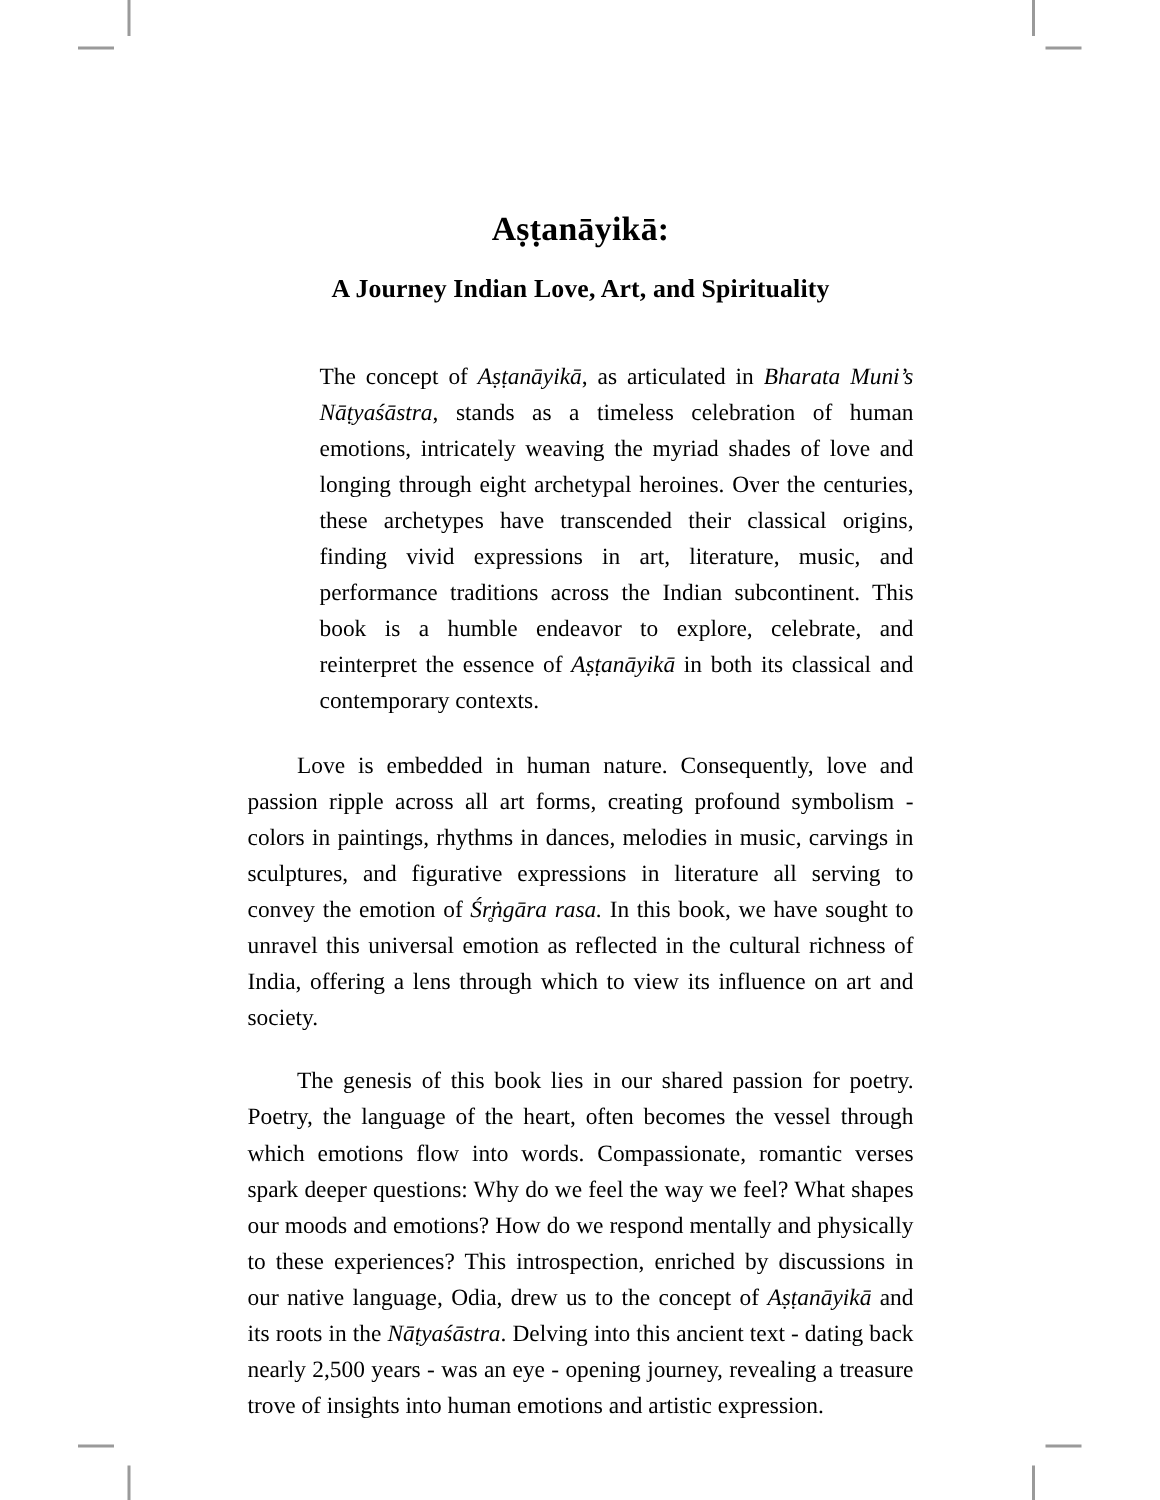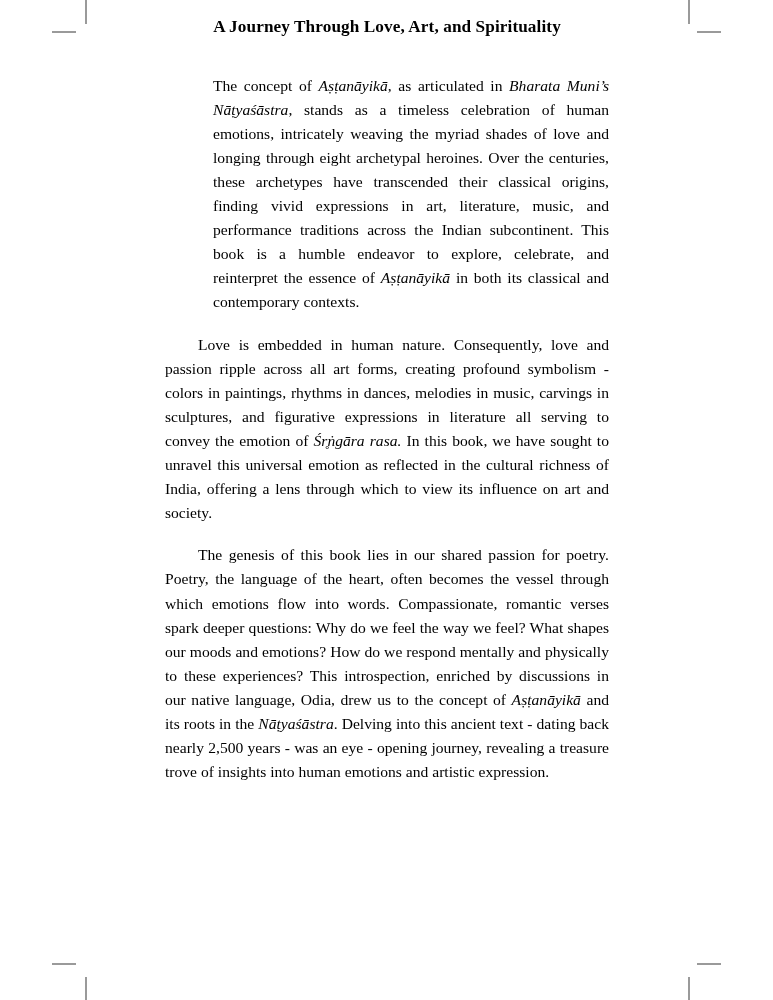--- a/index.html
+++ b/index.html
@@ -89,22 +89,23 @@
 <div class="crop-mark crop-h crop-tl-h"></div>
 <div class="crop-mark crop-v crop-tr-v"></div>
 <div class="crop-mark crop-h crop-tr-h"></div>
 <div class="crop-mark crop-v crop-bl-v"></div>
 <div class="crop-mark crop-h crop-bl-h"></div>
 <div class="crop-mark crop-v crop-br-v"></div>
 <div class="crop-mark crop-h crop-br-h"></div>
 
 <div class="page-body">
 
+  <h1 class="doc-title">Aṣṭanāyikā:</h1>
 
-  <h2 class="doc-subtitle">A Journey Through Love, Art, and Spirituality</h2>
+  <h2 class="doc-subtitle">A Journey Indian Love, Art, and Spirituality</h2>
 
   <div class="body-text">
       <p class="para noindent"><span>The concept of </span><i>Aṣṭanāyikā</i><span>, as articulated in </span><i>Bharata Muni’s Nāṭyaśāstra</i><span>, stands as a timeless celebration of human emotions, intricately weaving the myriad shades of love and longing through eight archetypal heroines. Over the centuries, these archetypes have transcended their classical origins, finding vivid expressions in art, literature, music, and performance traditions across the Indian subcontinent. This book is a humble endeavor to explore, celebrate, and reinterpret the essence of </span><i>Aṣṭanāyikā</i><span> in both its classical and contemporary contexts.</span></p>
       <p class="para indent"><span>Love is embedded in human nature. Consequently, love and passion ripple across all art forms, creating profound symbolism - colors in paintings, rhythms in dances, melodies in music, carvings in sculptures, and figurative expressions in literature all serving to convey the emotion of </span><i>Śr̥ṅgāra rasa.</i><span> In this book, we have sought to unravel this universal emotion as reflected in the cultural richness of India, offering a lens through which to view its influence on art and society.</span></p>
       <p class="para indent"><span>The genesis of this book lies in our shared passion for poetry. Poetry, the language of the heart, often becomes the vessel through which emotions flow into words. Compassionate, romantic verses spark deeper questions: Why do we feel the way we feel? What shapes our moods and emotions? How do we respond mentally and physically to these experiences? This introspection, enriched by discussions in our native language, Odia, drew us to the concept of </span><i>Aṣṭanāyikā</i><span> and its roots in the </span><i>Nāṭyaśāstra</i><span>. Delving into this ancient text - dating back nearly 2,500 years - was an eye - opening journey, revealing a treasure trove of insights into human emotions and artistic expression.</span></p>
     </div>
 
 </div>
 
 </body></html>

